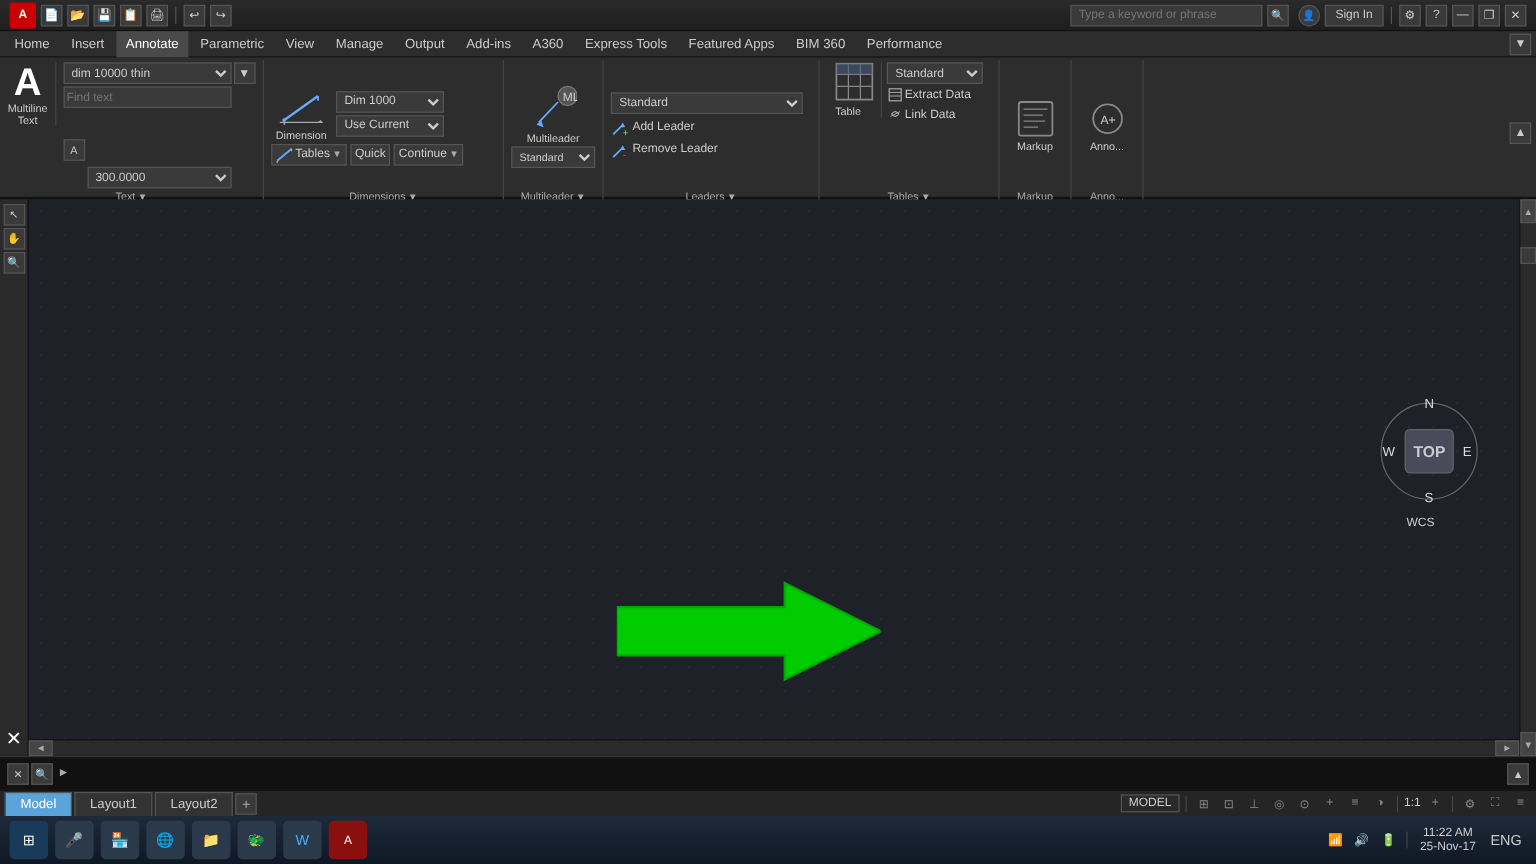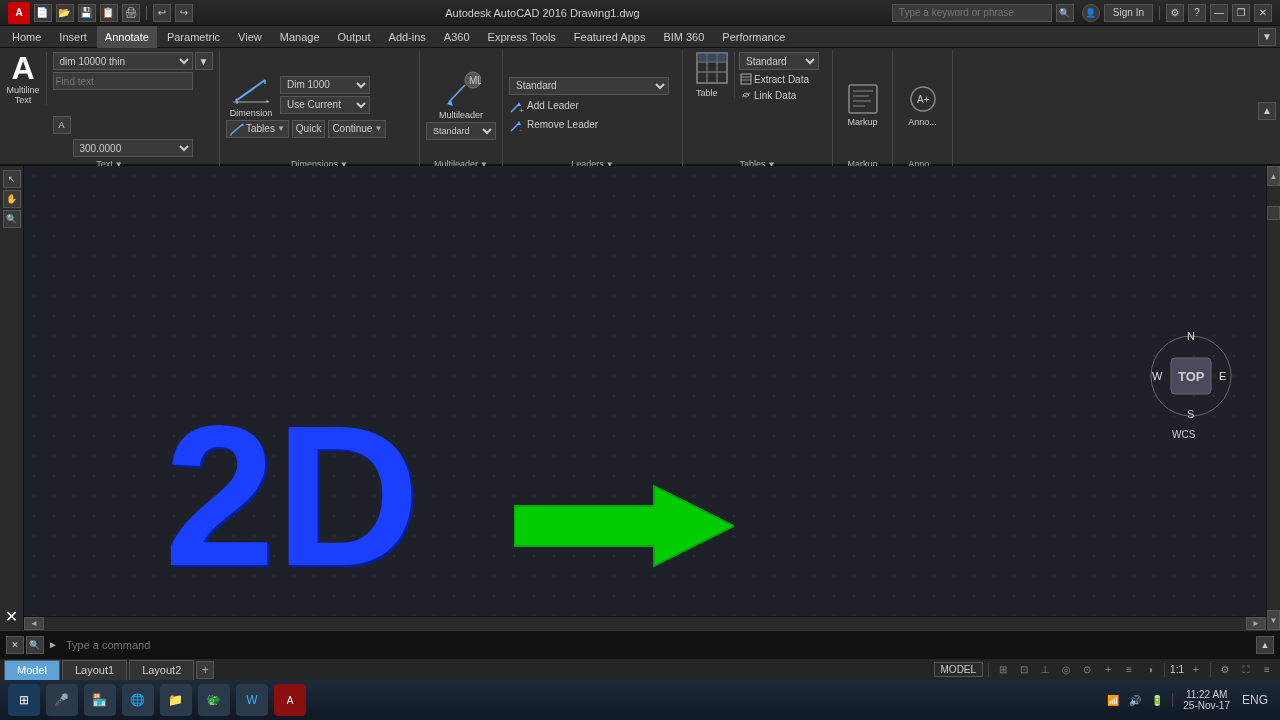--- a/index.html
+++ b/index.html
@@ -365,21 +365,20 @@
       <div class="autocad-logo">A</div>
       <div class="icon-btn" title="New">📄</div>
       <div class="icon-btn" title="Open">📂</div>
       <div class="icon-btn" title="Save">💾</div>
       <div class="icon-btn" title="Save As">📋</div>
       <div class="icon-btn" title="Print">🖨</div>
       <div style="width:1px;height:14px;background:#555;margin:0 2px;"></div>
       <div class="icon-btn">↩</div>
       <div class="icon-btn">↪</div>
     </div>
-    <div id="titlebar-center">Autodesk AutoCAD 2016  Drawing1.dwg</div>
     <div id="titlebar-right">
       <input class="search-box" type="text" placeholder="Type a keyword or phrase" style="">
       <div style="width:18px;height:18px;background:#3a3a3a;border:1px solid #555;display:flex;align-items:center;justify-content:center;font-size:9px;color:#aaa;">🔍</div>
       <div style="display:flex;align-items:center;gap:2px;margin-left:4px;">
         <div style="width:18px;height:18px;background:#3a3a3a;border:1px solid #555;border-radius:50%;display:flex;align-items:center;justify-content:center;font-size:9px;color:#aaa;">👤</div>
       </div>
       <button class="sign-in-btn">Sign In</button>
       <div style="width:1px;height:14px;background:#555;margin:0 2px;"></div>
       <div class="icon-btn">⚙</div>
       <div class="icon-btn">?</div>
@@ -621,21 +620,20 @@
         <div class="icon-btn">▲</div>
       </div>
     </div>
   </div>
 
   <div id="drawing-wrapper">
 
     <div id="drawing-area" style="position:absolute;top:0;left:24px;right:14px;bottom:14px;">
       <div class="grid-bg"></div>
 
-      <div class="drawing-text-2d">2D</div>
 
       <div class="drawing-arrow">
         <svg width="220" height="100" viewBox="0 0 220 100">
           <polygon points="0,30 140,30 140,10 220,50 140,90 140,70 0,70" fill="#00cc00" stroke="#00aa00" stroke-width="2"></polygon>
         </svg>
       </div>
 
 
       <div id="compass">
         <svg width="90" height="120" viewBox="0 0 90 120">
@@ -678,21 +676,20 @@
     </div>
 
   </div>
 
   <div id="commandline">
     <div style="display:flex;align-items:center;gap:2px;">
       <div class="icon-btn" style="font-size:9px;">✕</div>
       <div class="icon-btn" style="font-size:9px;">🔍</div>
     </div>
     <span style="color:#aaa;font-size:10px;margin-right:4px;">►</span>
-    <input type="text" class="cmd-input" placeholder="Type a command" style="">
     <div class="icon-btn" style="margin-left:auto;font-size:9px;">▲</div>
   </div>
 
   <div style="display:flex;flex-direction:column;">
     <div id="tabbar">
       <div class="tab-item active">Model</div>
       <div class="tab-item">Layout1</div>
       <div class="tab-item">Layout2</div>
       <div class="tab-add">+</div>
       <div style="flex:1;"></div>

